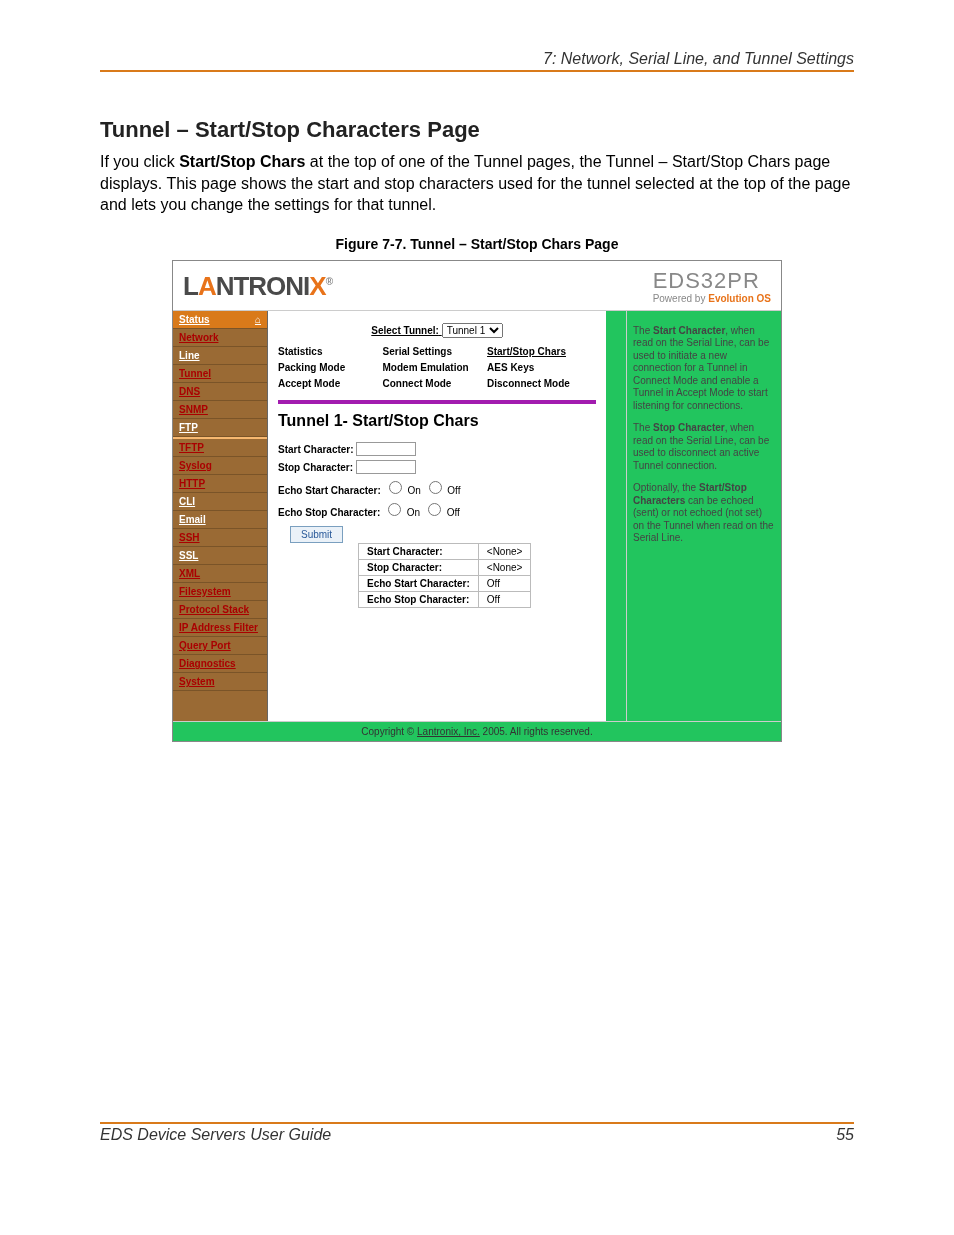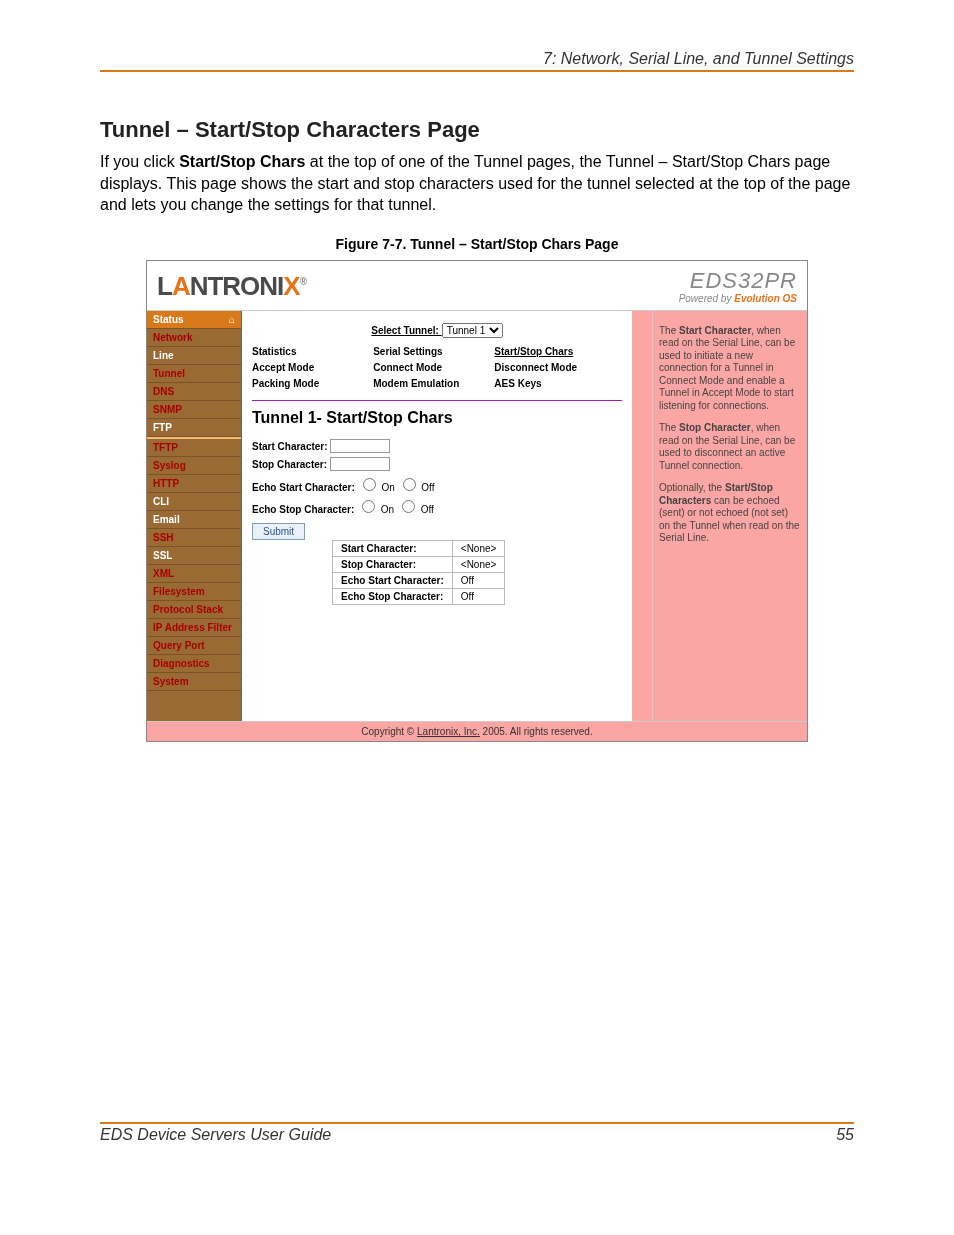--- a/index.html
+++ b/index.html
@@ -37,57 +37,58 @@
   }
   .fig-caption {
     font-weight: bold;
     text-align: center;
     font-size: 14px;
     margin-top: 20px;
     margin-bottom: 8px;
   }
   .app-frame {
     border: 1px solid #888;
-    width: 662px;
+    width: 610px;
     margin: 0 auto;
-    background: #fca5a5;
+    background: #22c55e;
   }
   .app-header {
     display: flex;
     align-items: center;
     justify-content: space-between;
     padding: 8px 10px 6px 10px;
     border-bottom: 1px solid #ccc;
     background: #fff;
   }
   .logo-l {
     font-family: Arial, sans-serif;
     font-size: 26px;
     font-weight: 600;
     letter-spacing: -1px;
     color: #4a4a4a;
   }
   .logo-l .orange { color: #e8731a; }
-  .logo-r { text-align: right; font-size: 10px; color: #888; line-height: 1.1; font-style: italic;}
+  .logo-r { font-size: 10px; color: #888; line-height: 1.1;}
   .logo-r .model { font-size: 22px; font-weight: 300; color: #888; letter-spacing: 1px; }
   .logo-r .evo .orange2 { color: #e8731a; font-weight: bold;}
   .app-body { display: flex; min-height: 410px;}
   .sidebar {
     width: 95px;
     background: #9a6a34;
     font-size: 10px;
     color: #fff;
     font-weight: bold;
     padding: 0;
     border-right: 1px solid #666;
   }
   .sidebar .item {
     padding: 3px 6px;
     border-bottom: 1px solid #7a5428;
     cursor: pointer;
+    text-decoration: underline;
   }
   .sidebar .item.status { background: #d97a1a; color:#fff; display:flex; justify-content:space-between; align-items:center;}
   .sidebar .item.red { color: #a00; }
   .sidebar .divider { background: #f8b870; height:2px; padding:0;}
   .main-panel { flex: 1; background: #fff; padding: 6px 10px; font-size: 10px; color:#000; }
   .help-panel {
     width: 155px;
     border-left: 1px solid #ccc;
     font-size: 10px;
     color: #444;
@@ -95,39 +96,40 @@
     line-height: 1.25;
     margin-left: 20px;
   }
   .tunnel-select { text-align: center; padding: 6px 0 4px 0; font-size:10px; font-weight:bold;text-decoration:underline;}
   .tunnel-select select { font-size:10px; }
   .subnav {
     font-size: 10px;
     font-weight: bold;
     line-height: 1.6;
     padding: 2px 0 8px 0;
-    border-bottom: 1px solid #a21caf;
+    border-bottom: 4px solid #a21caf;
     margin-bottom: 8px;
   }
   .subnav .col { display: inline-block; width: 32%; vertical-align: top;}
   .subnav .u { text-decoration: underline;}
   .page-title-inner { font-weight: bold; font-size: 16px; margin: 6px 0 12px 0;}
   .form-row { margin: 4px 0; font-size:10px; font-weight:bold;}
   .form-row input[type=text] {
     width: 60px; height: 14px; font-size:10px; border:1px solid #999;
   }
   .form-row.radio label { font-weight: normal;}
   .submit-btn {
     border: 1px solid #7a9fbf;
     background: #eaf1f8;
     color: #2a5a9a;
     font-size: 10px;
     padding: 2px 10px;
     margin-top: 4px;
     cursor: pointer;
+    margin-left: 12px;
   }
   .current-conf { font-weight: bold; font-size: 13px; margin: 24px 0 6px 0;}
   table.conf-table { border-collapse: collapse; font-size:10px; margin-left: 80px;}
   table.conf-table td { border: 1px solid #bbb; padding: 2px 8px; }
   table.conf-table td:first-child { font-weight: bold; }
   .app-footer {
     border-top: 1px solid #ccc;
     font-size: 10px;
     text-align: center;
     padding: 4px 0;
@@ -213,28 +215,28 @@
           </select>
         </div>
 
         <div class="subnav">
           <div>
             <span class="col">Statistics</span>
             <span class="col">Serial Settings</span>
             <span class="col u">Start/Stop Chars</span>
           </div>
           <div>
+            <span class="col">Packing Mode</span>
+            <span class="col">Modem Emulation</span>
+            <span class="col">AES Keys</span>
+          </div>
+          <div>
             <span class="col">Accept Mode</span>
             <span class="col">Connect Mode</span>
             <span class="col">Disconnect Mode</span>
-          </div>
-          <div>
-            <span class="col">Packing Mode</span>
-            <span class="col">Modem Emulation</span>
-            <span class="col">AES Keys</span>
           </div>
         </div>
 
         <div class="page-title-inner">Tunnel 1- Start/Stop Chars</div>
 
         <div class="form-row">
           <span>Start Character:</span>
           <input type="text" style="">
         </div>
         <div class="form-row">

